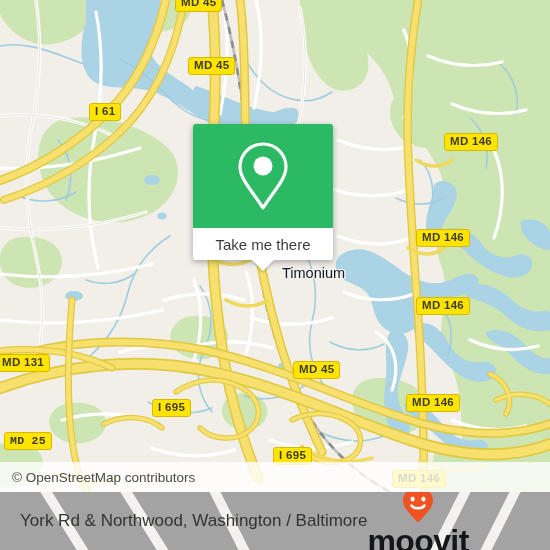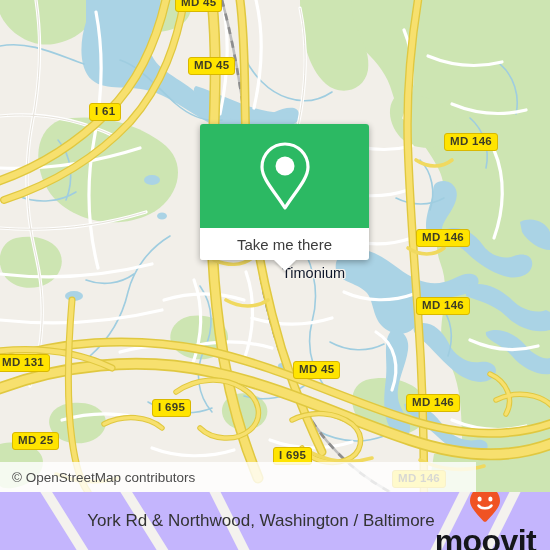--- a/index.html
+++ b/index.html
@@ -59,23 +59,23 @@
     white-space: nowrap;
     text-shadow:
       -1.4px 0 #f5f2ec, 1.4px 0 #f5f2ec, 0 -1.4px #f5f2ec, 0 1.4px #f5f2ec,
       -1px -1px #f5f2ec, 1px -1px #f5f2ec, -1px 1px #f5f2ec, 1px 1px #f5f2ec;
     font-family: "Liberation Sans", sans-serif;
   }
 
   
   .callout {
     position: absolute;
-    left: 200px;
+    left: 193px;
     top: 124px;
-    width: 169px;
+    width: 140px;
     box-shadow: 0 2px 6px rgba(0,0,0,0.32);
     border-radius: 3px;
   }
   .callout-head {
     height: 104px;
     background: #2cb963;
     border-radius: 3px 3px 0 0;
     display: flex;
     align-items: center;
     justify-content: center;
@@ -103,44 +103,44 @@
     border-right: 11px solid transparent;
     border-top: 11px solid #ffffff;
     filter: drop-shadow(0 2px 1px rgba(0,0,0,0.18));
   }
 
   
   .attribution {
     position: absolute;
     left: 0;
     top: 462px;
-    width: 476px;
+    width: 550px;
     height: 30px;
     background: rgba(255,255,255,0.80);
     display: flex;
     align-items: center;
   }
   .attribution-text {
     padding-left: 12px;
     color: #4a4a4a;
     font-size: 13.5px;
     font-family: "Liberation Sans", sans-serif;
   }
 
   
   .footer {
     position: absolute;
     left: 0;
     top: 492px;
     width: 550px;
     height: 58px;
-    background: #c4b5fd;
+    background: #a3a3a3;
     display: flex;
     align-items: center;
-    justify-content: flex-end;
+    justify-content: flex-start;
     box-sizing: border-box;
     padding: 0 14px 0 20px;
     overflow: hidden;
   }
   .footer-watermark {
     position: absolute;
     left: 0; top: 0; width: 550px; height: 58px;
     pointer-events: none;
   }
   .footer-title {
@@ -365,21 +365,21 @@
     <div class="shield" style="left:175px; top:-6px;">MD 45</div>
     <div class="shield" style="left:188px; top:57px;">MD 45</div>
     <div class="shield" style="left:89px;  top:103px;">I 61</div>
     <div class="shield" style="left:444px; top:133px;">MD 146</div>
     <div class="shield" style="left:416px; top:229px;">MD 146</div>
     <div class="shield" style="left:416px; top:297px;">MD 146</div>
     <div class="shield" style="left:-4px;  top:354px;">MD 131</div>
     <div class="shield" style="left:293px; top:361px;">MD 45</div>
     <div class="shield" style="left:406px; top:394px;">MD 146</div>
     <div class="shield" style="left:152px; top:399px;">I 695</div>
-    <div class="shield" style="left:12px;   top:432px;">MD 25</div>
+    <div class="shield" style="left:4px;   top:432px;font-family:Liberation Mono, monospace;">MD 25</div>
     <div class="shield" style="left:273px; top:447px;">I 695</div>
     <div class="shield" style="left:392px; top:470px;">MD 146</div>
 
     <div class="callout">
       <div class="callout-head">
         <svg width="56" height="72" viewBox="0 0 56 72">
           <path d="M28 4 C15.3 4 5 14.3 5 27 C5 39 18 52 28 68 C38 52 51 39 51 27 C51 14.3 40.7 4 28 4 Z" fill="none" stroke="#ffffff" stroke-width="3.2" stroke-linejoin="round"></path>
           <circle cx="28" cy="26" r="9.5" fill="#ffffff"></circle>
         </svg>
       </div>

